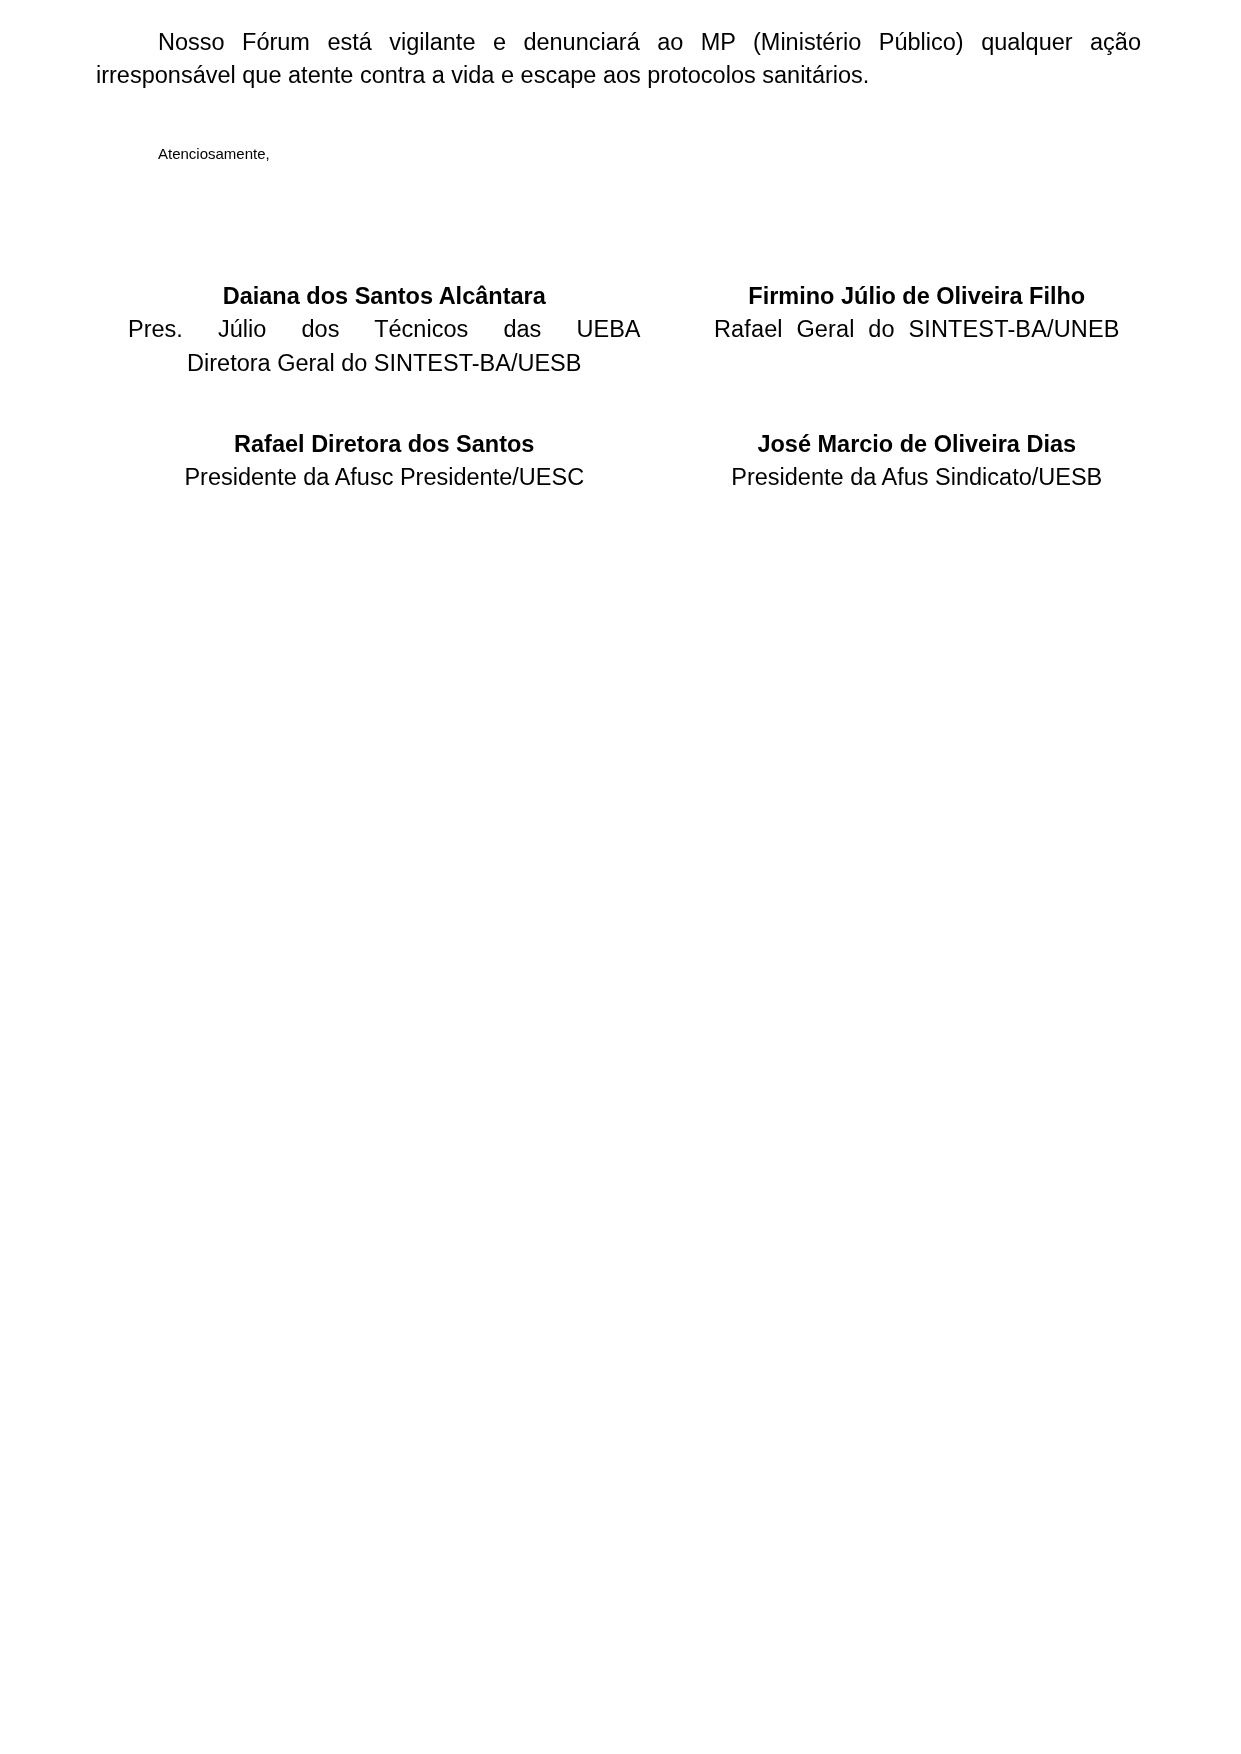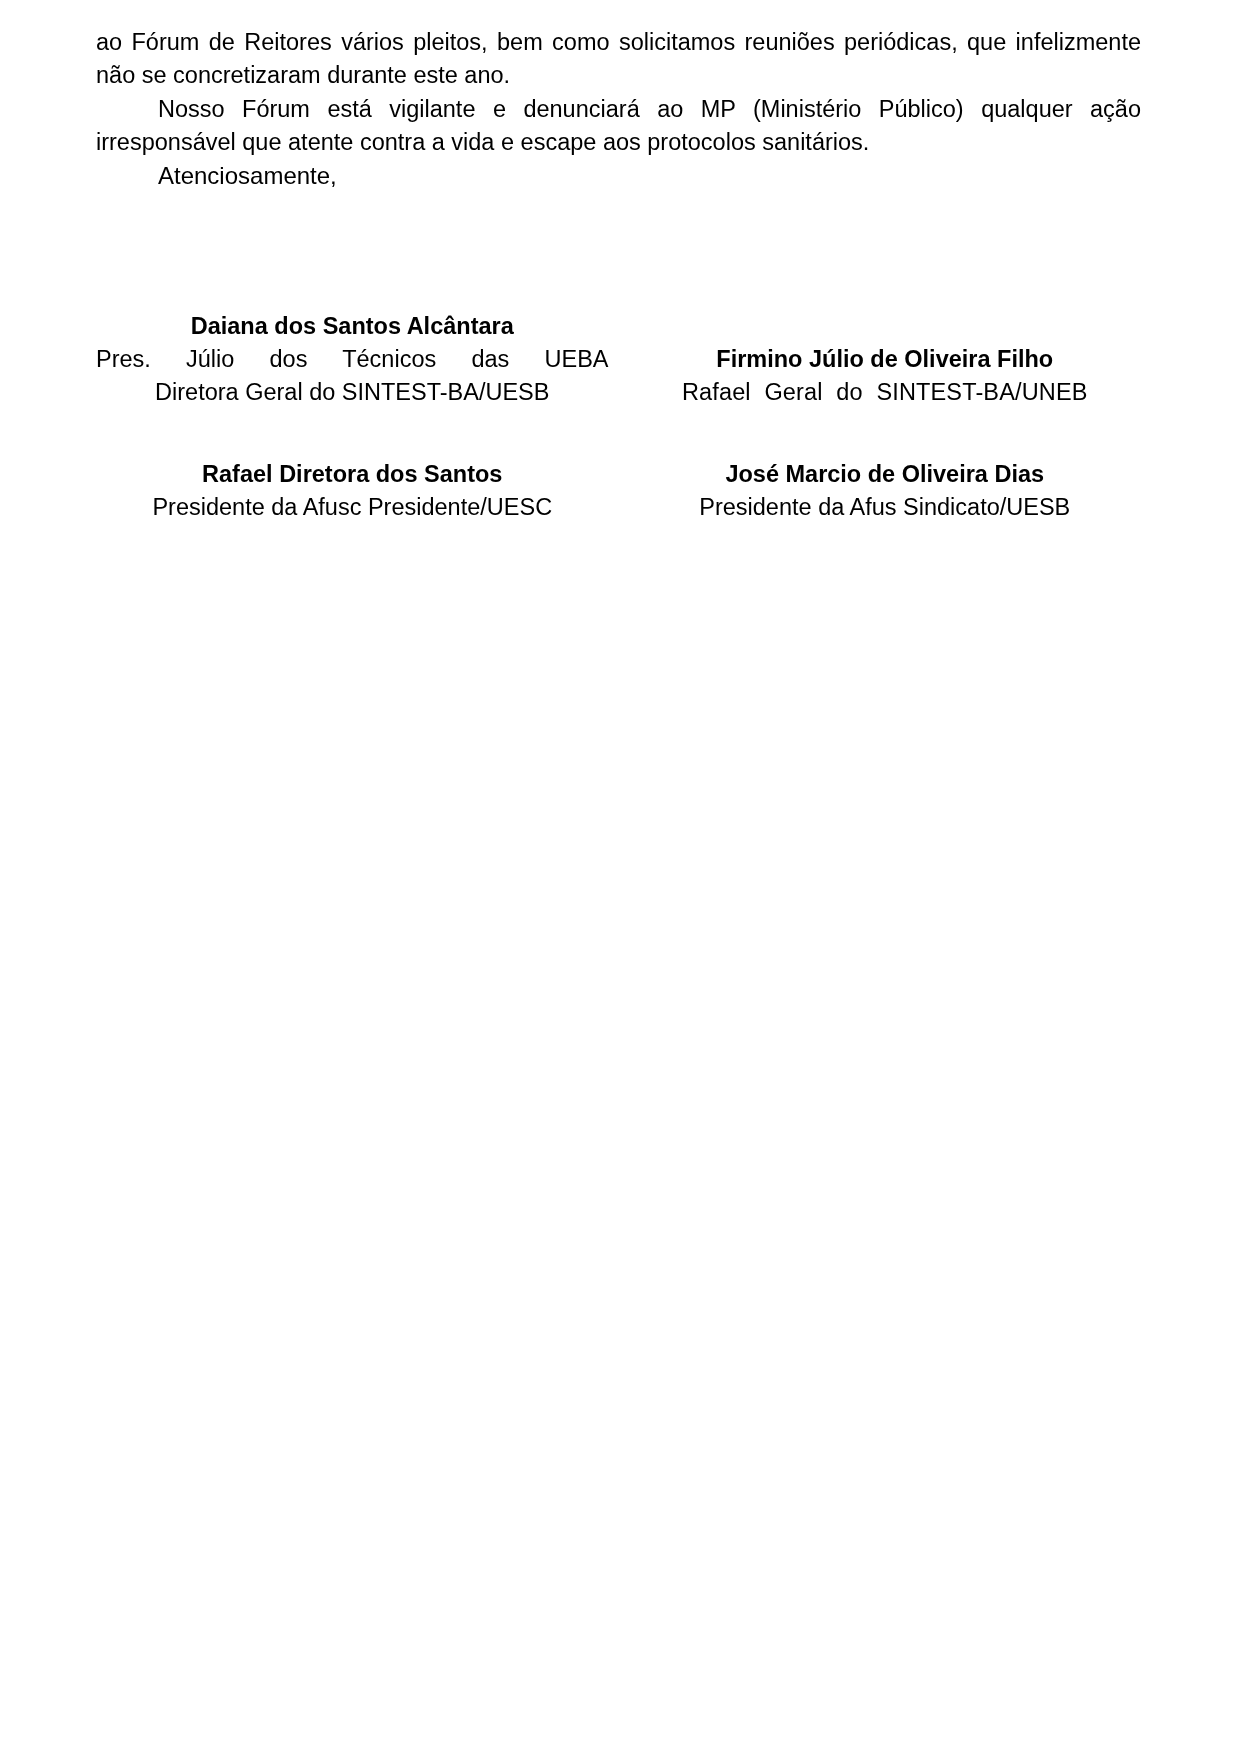--- a/index.html
+++ b/index.html
@@ -36,33 +36,35 @@
   .para {
     margin: 0 0 0 0;
   }
   .para + .para {
     margin-top: 0px;
   }
   .indent {
     text-indent: 62px;
   }
   .closing {
+    margin-top: 50px;
     text-indent: 62px;
-    font-size: 24px;
+    font-size: 15px;
     line-height: 1.42;
     text-align: left;
   }
   .sign-block {
     margin-top: 116px;
     width: 100%;
   }
   .sign-row {
     display: flex;
     width: 100%;
-    align-items: flex-end;
+    align-items: flex-start;
+    margin-left: 32px;
   }
   .sign-row + .sign-row {
     margin-top: 48px;
   }
   .sign-col {
     width: 50%;
     box-sizing: border-box;
     text-align: center;
   }
   .sign-col.left {
@@ -91,21 +93,20 @@
     letter-spacing: 0.15px;
     word-spacing: 7px;
   }
 </style>
 </head>
 <body>
 
 <div class="page">
 
   <div class="body-text">
-    <p class="para">ao Fórum de Reitores vários pleitos, bem como solicitamos reuniões periódicas, que infelizmente não se concretizaram durante este ano.</p>
     <p class="para indent">Nosso Fórum está vigilante e denunciará ao MP (Ministério Público) qualquer ação irresponsável que atente contra a vida e escape aos protocolos sanitários.</p>
   </div>
 
   <div class="closing">Atenciosamente,</div>
 
   <div class="sign-block">
 
     <div class="sign-row">
       <div class="sign-col left">
         <div class="sign-name">Daiana dos Santos Alcântara</div>

